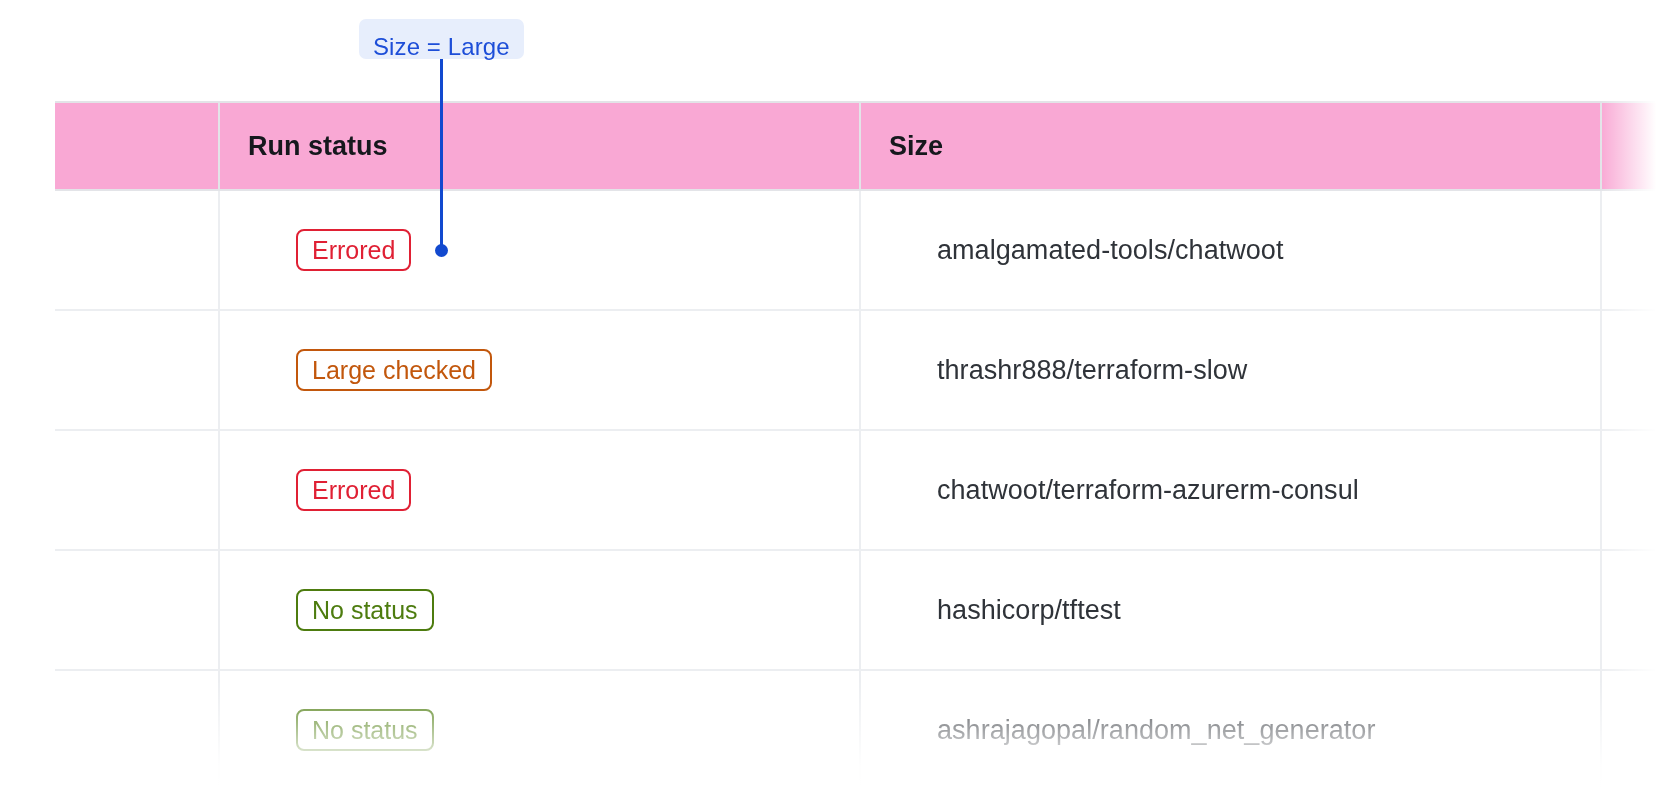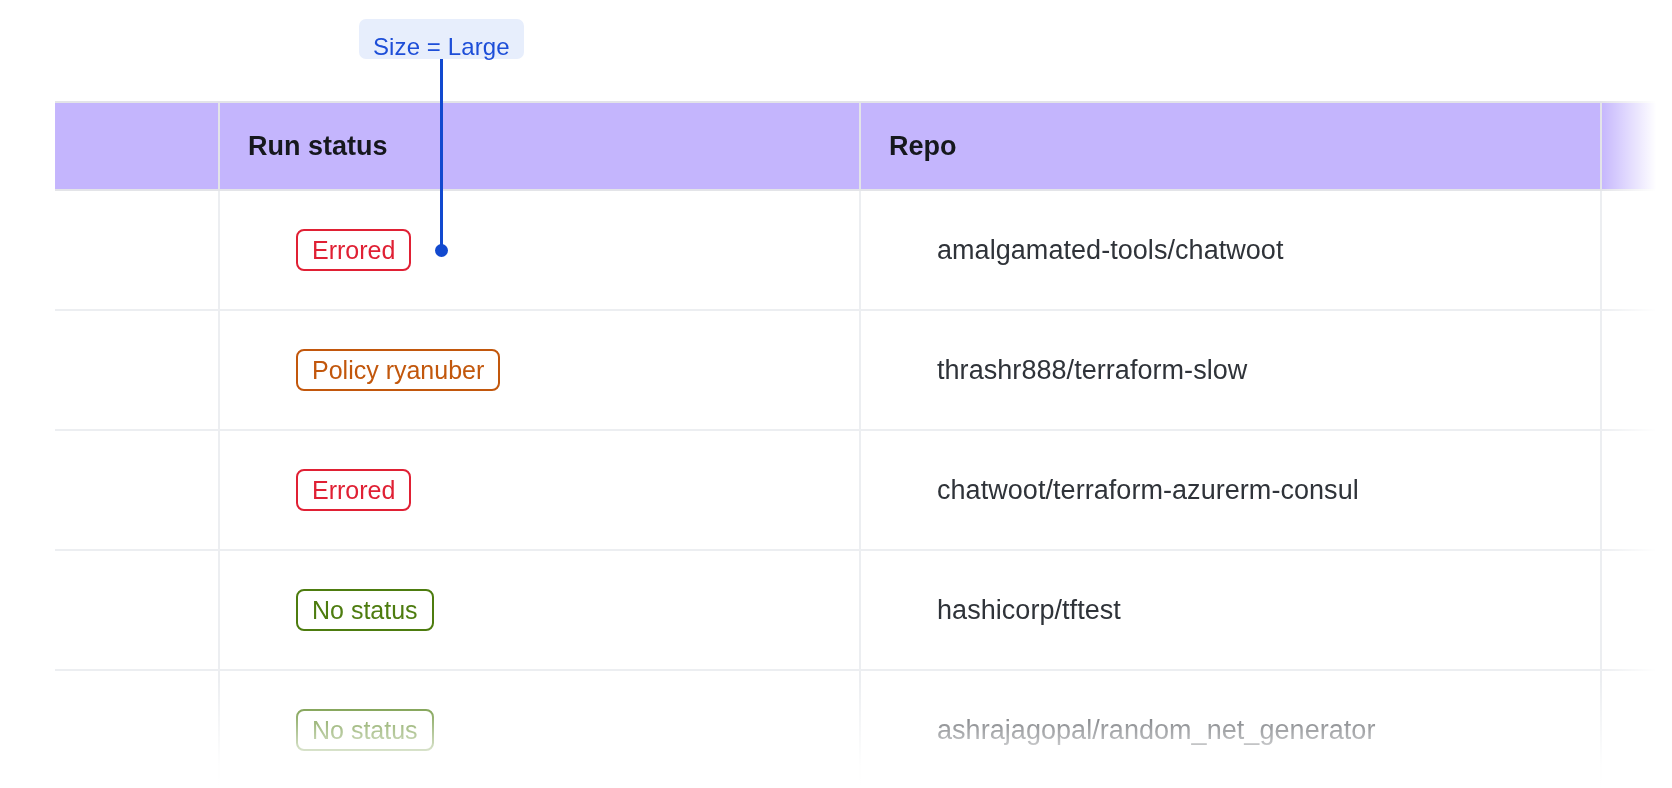--- a/index.html
+++ b/index.html
@@ -80,21 +80,21 @@
     table-layout: fixed;
   }
 
   .tbl col.c-gutter { width: 164px; }
   .tbl col.c-status { width: 641px; }
   .tbl col.c-repo   { width: 741px; }
   .tbl col.c-tail   { width: 254px; }
 
   thead th {
     height: 88px;
-    background: #c4b5fd;
+    background: #f9a8d4;
     border-top: 2px solid #e3e4e8;
     border-bottom: 2px solid #e3e4e8;
     border-right: 2px solid #e3e4e8;
     padding: 0;
     text-align: left;
     vertical-align: middle;
     font-size: 27px;
     font-weight: bold;
     color: #16181d;
     box-sizing: border-box;
@@ -180,21 +180,21 @@
       </colgroup>
       <thead>
         <tr>
           <th class="gutter">
               <div class="th-inner"></div>
             </th>
           <th>
               <div class="th-inner">Run status</div>
             </th>
           <th>
-              <div class="th-inner">Repo</div>
+              <div class="th-inner">Size</div>
             </th>
           <th class="tail">
               <div class="th-inner"></div>
             </th>
         </tr>
       </thead>
       <tbody>
 
         <tr>
           <td></td>
@@ -211,21 +211,21 @@
             </div>
           </td>
           <td class="tail"></td>
         </tr>
 
         <tr>
           <td></td>
           <td>
             <div class="td-inner">
               <span class="pill policy-checked">
-                  <span class="pill-label">Policy ryanuber</span>
+                  <span class="pill-label">Large checked</span>
                 </span>
             </div>
           </td>
           <td>
             <div class="td-inner">
               <span class="repo-text">thrashr888/terraform-slow</span>
             </div>
           </td>
           <td class="tail"></td>
         </tr>

